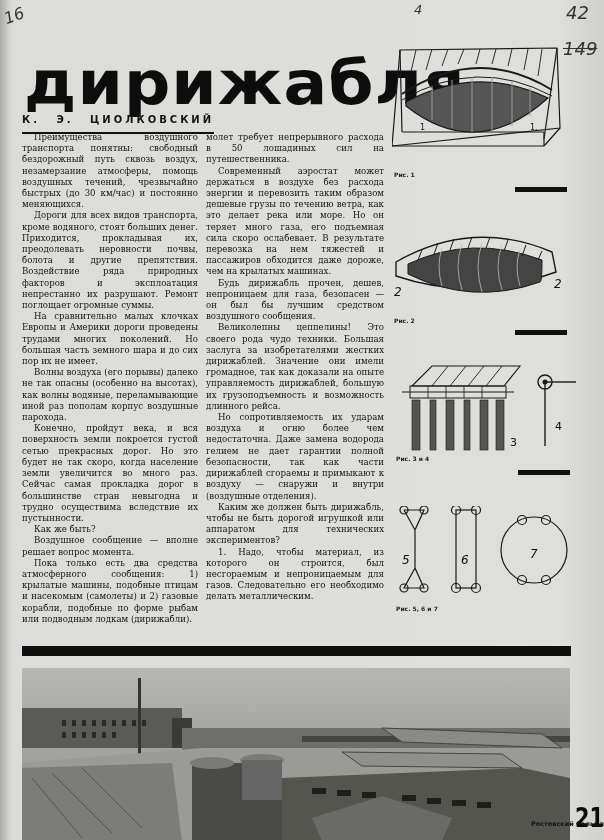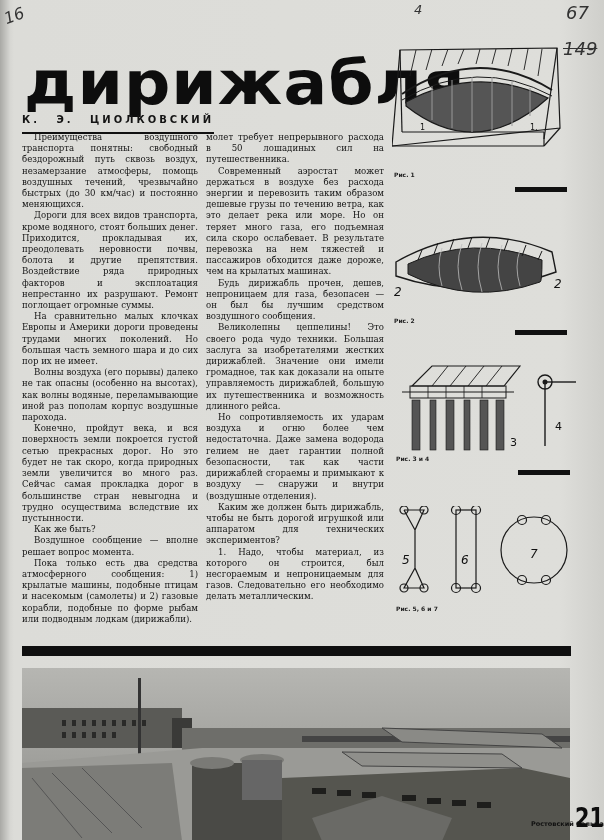--- a/index.html
+++ b/index.html
@@ -23,43 +23,43 @@
   .pagenum{position:absolute;left:575px;top:803px;font-family:"DejaVu Sans",sans-serif;font-weight:bold;font-size:26px;color:#0d0d0d;transform:scaleX(0.8);transform-origin:left;}
 </style>
 </head>
 <body>
 
 <div class="page">
   <div class="scan-edge"></div>
 
   <div class="hand" style="left:4px;top:6px;font-size:16px;transform:rotate(-20deg);">16</div>
   <div class="hand" style="left:414px;top:2px;font-size:13px;">4</div>
-  <div class="hand" style="left:566px;top:2px;font-size:18px;">67</div>
+  <div class="hand" style="left:566px;top:2px;font-size:18px;">42</div>
   <div class="hand" style="left:563px;top:26px;font-size:18px;text-decoration:line-through;margin-top:12px;">149</div>
 
   <div class="title2">дирижабля</div>
   <div class="author">К. Э. ЦИОЛКОВСКИЙ</div>
 
   <div class="col col1">
     <p>Преимущества воздушного транспорта понятны: свободный бездорожный путь сквозь воздух, незамерзание атмосферы, помощь воздушных течений, чрезвычайно быстрых (до 30 км/час) и постоянно меняющихся.</p>
     <p>Дороги для всех видов транспорта, кроме водяного, стоят больших денег. Приходится, прокладывая их, преодолевать неровности почвы, болота и другие препятствия. Воздействие ряда природных факторов и эксплоатация непрестанно их разрушают. Ремонт поглощает огромные суммы.</p>
     <p>На сравнительно малых клочках Европы и Америки дороги проведены трудами многих поколений. Но большая часть земного шара и до сих пор их не имеет.</p>
     <p>Волны воздуха (его порывы) далеко не так опасны (особенно на высотах), как волны водяные, переламывающие иной раз пополам корпус воздушные парохода.</p>
-    <p>Конечно, пройдут века, и вся поверхность земли покроется густой сетью прекрасных дорог. Но это будет не так скоро, когда природных земли увеличится во много раз. Сейчас самая прокладка дорог в большинстве стран невыгодна и трудно осуществима вследствие их пустынности.</p>
+    <p>Конечно, пройдут века, и вся поверхность земли покроется густой сетью прекрасных дорог. Но это будет не так скоро, когда население земли увеличится во много раз. Сейчас самая прокладка дорог в большинстве стран невыгодна и трудно осуществима вследствие их пустынности.</p>
     <p>Как же быть?</p>
     <p>Воздушное сообщение — вполне решает вопрос момента.</p>
     <p>Пока только есть два средства атмосферного сообщения: 1) крылатые машины, подобные птицам и насекомым (самолеты) и 2) газовые корабли, подобные по форме рыбам или подводным лодкам (дирижабли).</p>
 
   </div>
 
   <div class="col col2">
     <p style="text-indent:0;">молет требует непрерывного расхода в 50 лошадиных сил на путешественника.</p>
     <p>Современный аэростат может держаться в воздухе без расхода энергии и перевозить таким образом дешевые грузы по течению ветра, как это делает река или море. Но он теряет много газа, его подъемная сила скоро ослабевает. В результате перевозка на нем тяжестей и пассажиров обходится даже дороже, чем на крылатых машинах.</p>
     <p>Будь дирижабль прочен, дешев, непроницаем для газа, безопасен — он был бы лучшим средством воздушного сообщения.</p>
-    <p>Великолепны цеппелины! Это своего рода чудо техники. Большая заслуга за изобретателями жестких дирижаблей. Значение они имели громадное, так как доказали на опыте управляемость дирижаблей, большую их путешественника и возможность длинного рейса.</p>
+    <p>Великолепны цеппелины! Это своего рода чудо техники. Большая заслуга за изобретателями жестких дирижаблей. Значение они имели громадное, так как доказали на опыте управляемость дирижаблей, большую их грузоподъемность и возможность длинного рейса.</p>
     <p>Но сопротивляемость их ударам воздуха и огню более чем недостаточна. Даже замена водорода гелием не дает гарантии полной безопасности, так как части дирижаблей сгораемы и примыкают к воздуху — снаружи и внутри (воздушные отделения).</p>
     <p>Каким же должен быть дирижабль, чтобы не быть дорогой игрушкой или аппаратом для технических экспериментов?</p>
     <p>1. Надо, чтобы материал, из которого он строится, был несгораемым и непроницаемым для газов. Следовательно его необходимо делать металлическим.</p>
 
   </div>
 
   <svg class="fig" style="left:392px;top:44px;" width="180" height="110" viewBox="0 0 180 110">
     <g stroke="#1a1a1a" fill="none" stroke-width="1.2">
       <polygon points="8,6 165,4 168,84 0,102"></polygon>
       <line x1="8" y1="6" x2="10" y2="88"></line>

